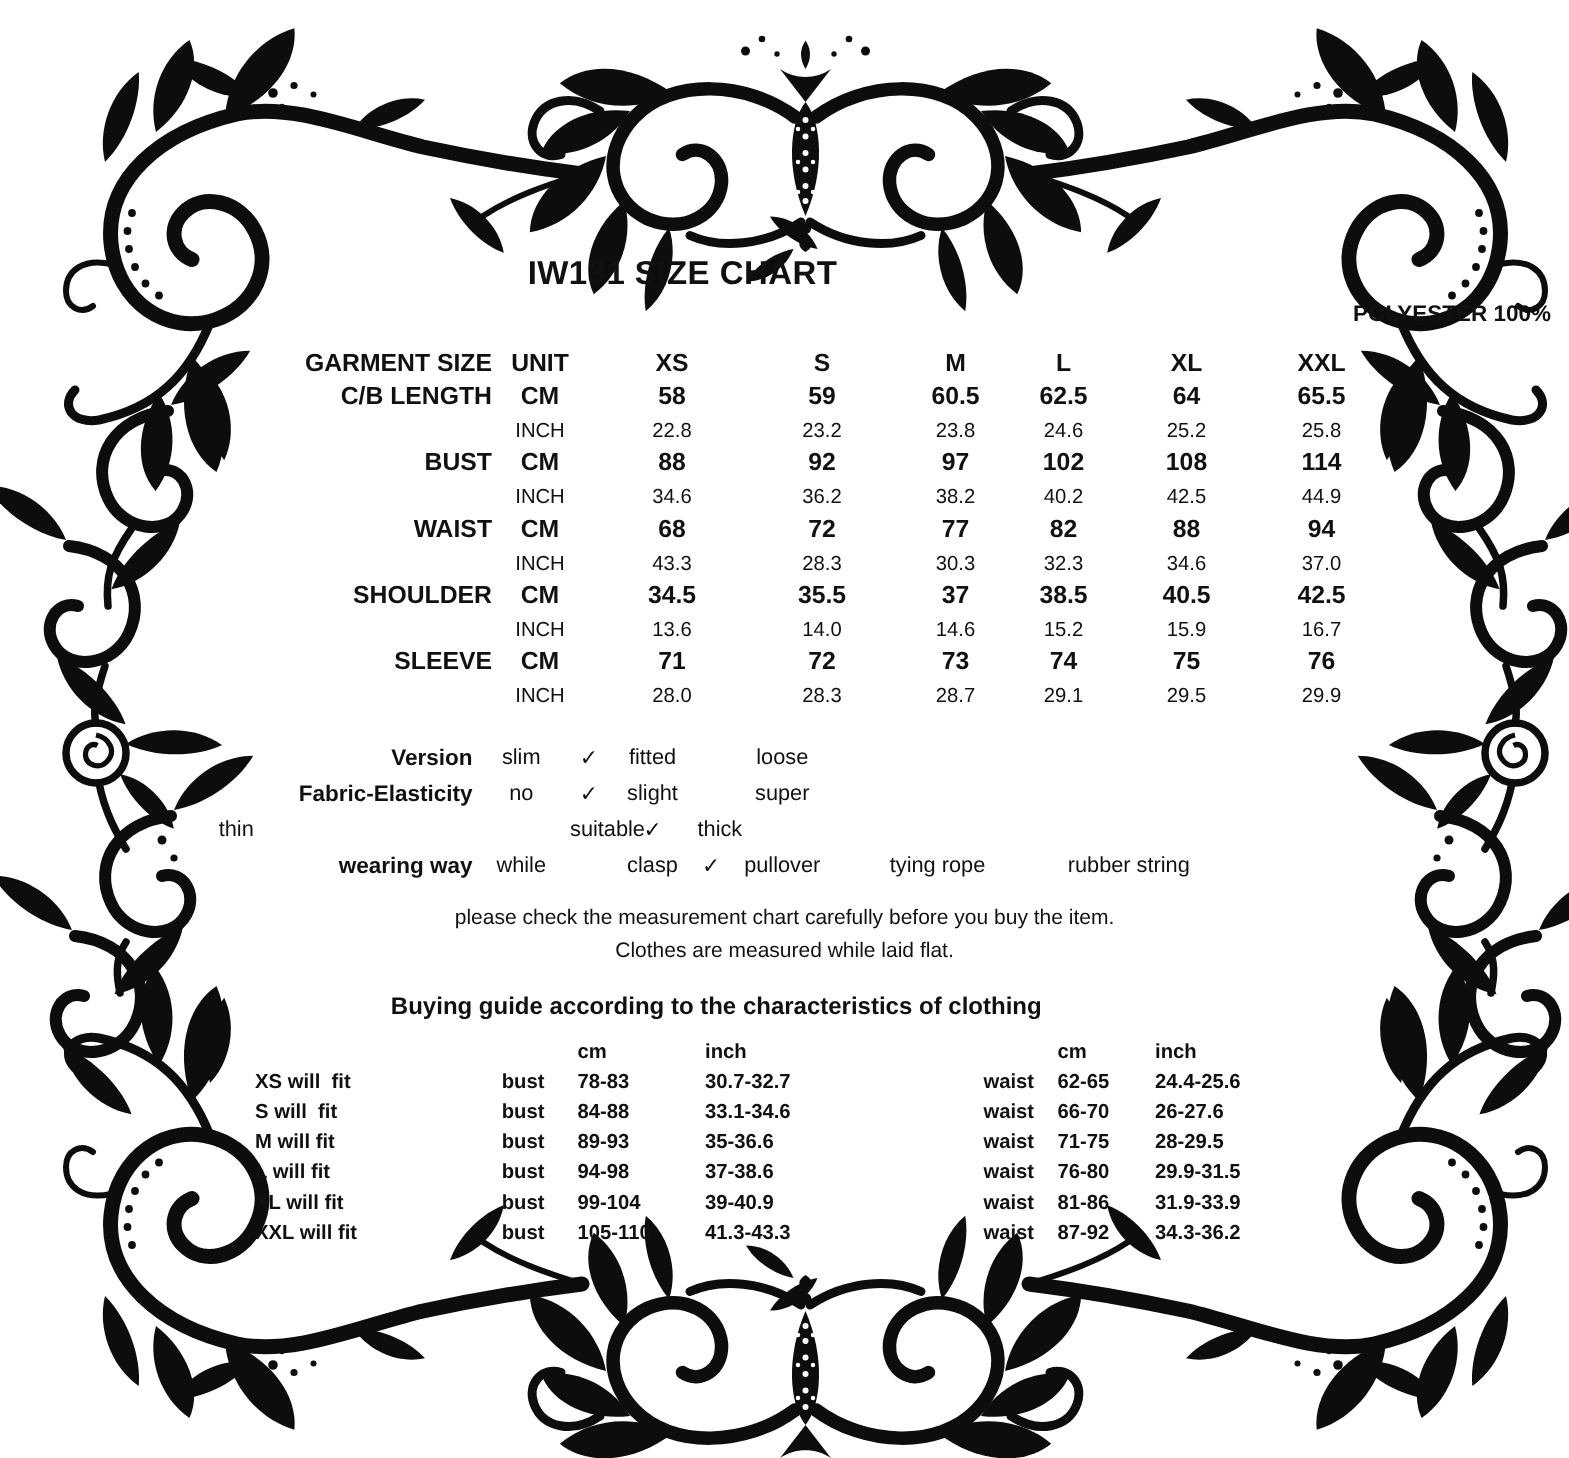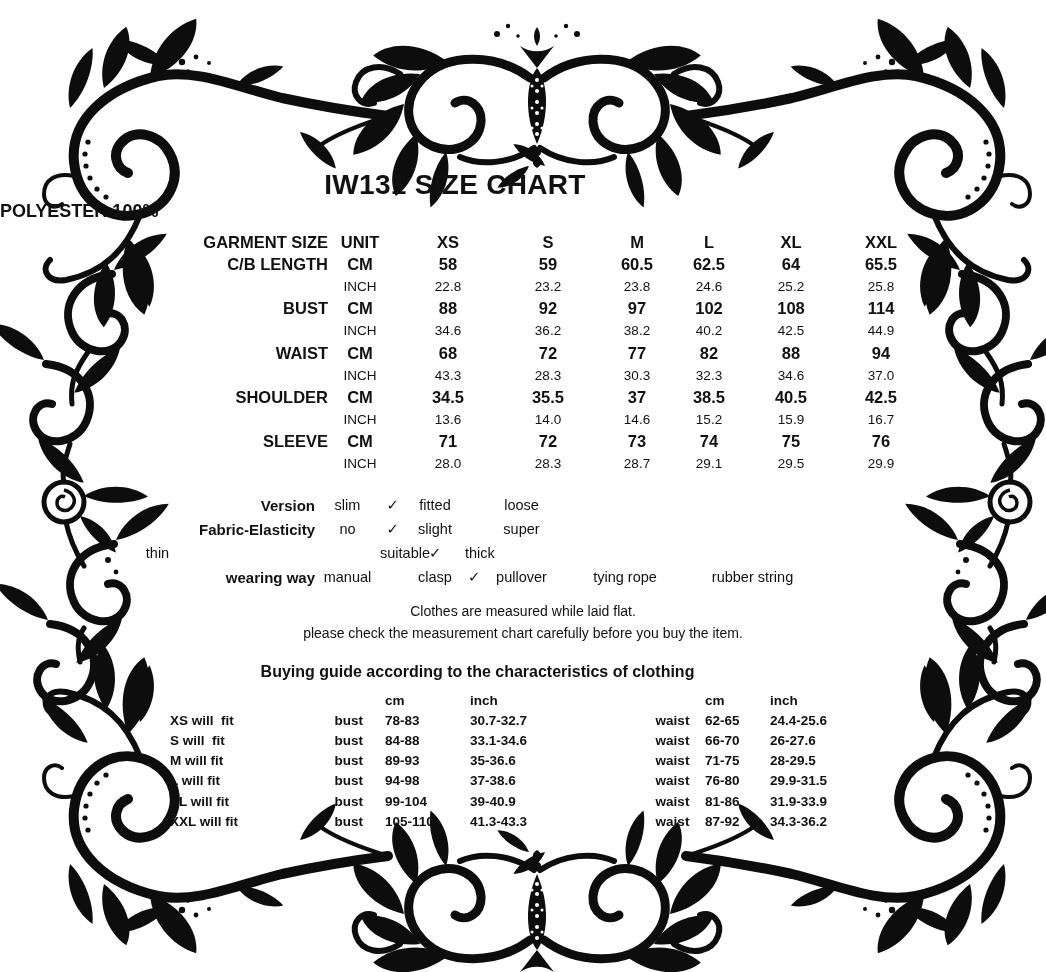--- a/index.html
+++ b/index.html
@@ -3,23 +3,23 @@
 <meta charset="utf-8">
 <style>
   html,body{margin:0;padding:0;background:#ffffff;}
   .page{
     position:relative;width:1046px;height:972px;background:#ffffff;overflow:hidden;
     font-family:"Liberation Sans",sans-serif;color:#111111;
   }
   .ornament{position:absolute;left:0;top:0;width:1046px;height:972px;}
   .ink{fill:#0d0d0d;}
   .title{position:absolute;top:169px;left:0;width:910px;text-align:center;
-    font-size:28px;font-weight:bold;letter-spacing:.3px;}
-  .subtitle{position:absolute;top:201px;left:0;width:1034px;text-align:left;
-    font-size:18px;font-weight:bold;}
+    font-size:22px;font-weight:bold;letter-spacing:.3px;}
+  .subtitle{position:absolute;top:201px;left:0;width:1034px;text-align:right;
+    font-size:15px;font-weight:bold;}
   
   .size-table{position:absolute;left:168px;top:231px;}
   .st-row{display:grid;grid-template-columns:160px 64px 112px 88px 90px 54px 110px 70px;
     height:22.2px;align-items:center;}
   .st-c{text-align:center;white-space:nowrap;}
   .st-label{text-align:right;}
   .st-header .st-c,.st-cm .st-c{font-weight:bold;font-size:16.5px;}
   .st-inch .st-c{font-size:13.5px;font-weight:normal;}
   
   .attrs{position:absolute;left:0;top:493px;}
@@ -295,37 +295,37 @@
         <div class="attr-cell"></div>
         <div class="attr-cell">suitable</div>
         <div class="attr-cell">✓</div>
         <div class="attr-cell">thick</div>
         <div class="attr-cell"></div>
         <div class="attr-cell"></div>
       </div>
 
       <div class="attr-row">
         <div class="attr-label">wearing way</div>
-        <div class="attr-cell">manual</div>
+        <div class="attr-cell">while</div>
         <div class="attr-cell"></div>
         <div class="attr-cell">clasp</div>
         <div class="attr-cell">✓</div>
         <div class="attr-cell">pullover</div>
         <div class="attr-cell">tying rope</div>
         <div class="attr-cell">rubber string</div>
       </div>
 
   </div>
 
   <div class="notes">
 
 
+      <div>please check the measurement chart carefully before you buy the item.</div>
+
       <div>Clothes are measured while laid flat.</div>
-
-      <div>please check the measurement chart carefully before you buy the item.</div>
 
   </div>
 
   <div class="bg-heading">Buying guide according to the characteristics of clothing</div>
 
   <div class="bguide">
     <div class="bg-row">
       <div class="bg-label"></div>
       <div class="bg-part1"></div>
       <div class="bg-val">cm</div>

